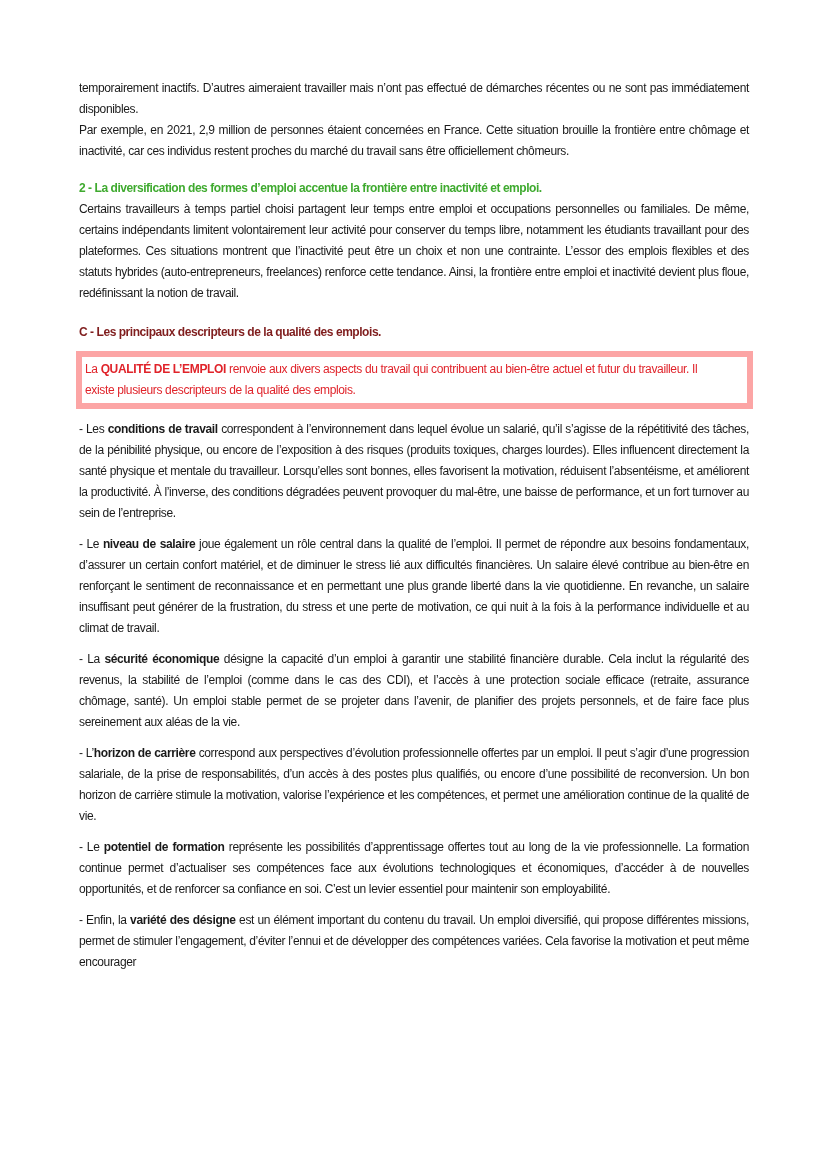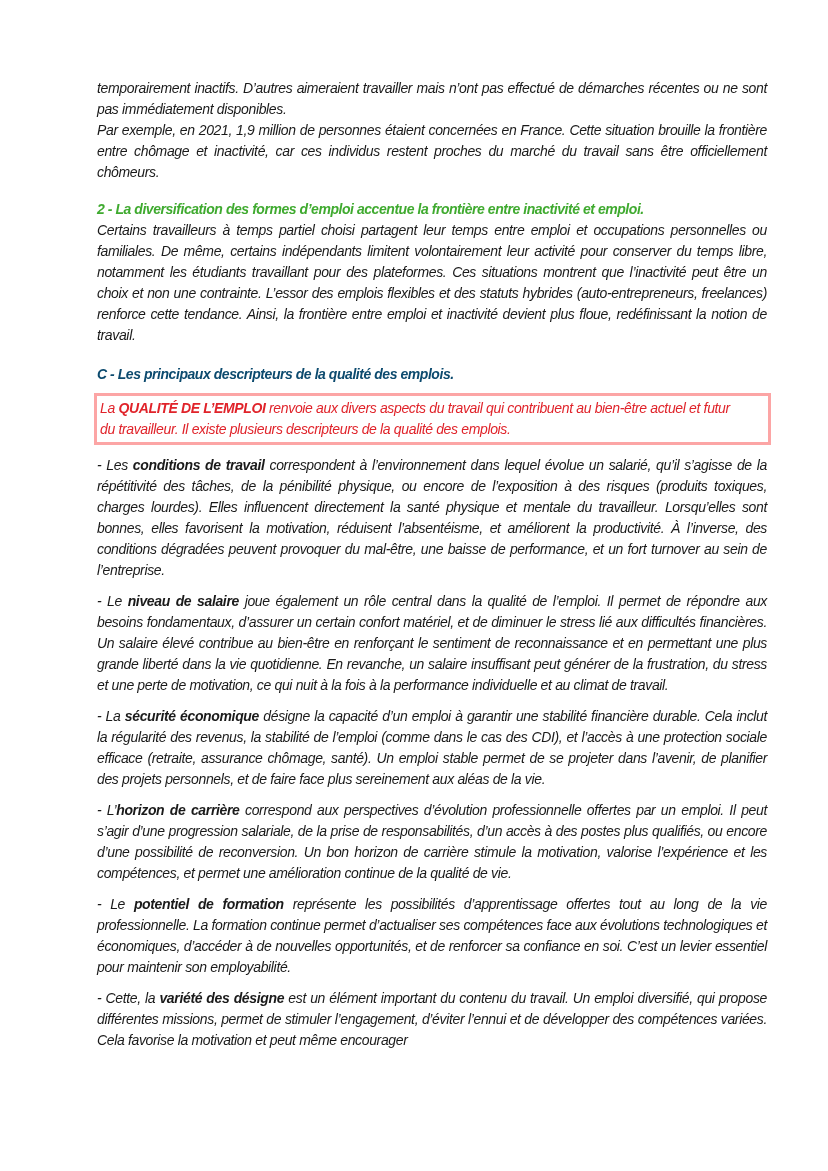--- a/index.html
+++ b/index.html
@@ -10,80 +10,79 @@
     body {
       width: 828px;
       height: 1171px;
       position: relative;
       overflow: hidden;
       font-family: "Liberation Sans", "DejaVu Sans", sans-serif;
       color: #1a1a1a;
     }
     .page {
       position: absolute;
-      left: 97px;
+      left: 79px;
       top: 78px;
       width: 670px;
-      font-size: 14px;
+      font-size: 12px;
       line-height: 21px;
       letter-spacing: -0.35px;
-      font-style: italic;
     }
     p {
       margin: 0;
       text-align: justify;
     }
     .heading-green {
       color: #3faa2f;
       font-weight: bold;
       margin-top: 16px;
       letter-spacing: -0.45px;
     }
     .heading-blue {
-      color: #0c4a6e;
+      color: #7f1d1d;
       font-weight: bold;
       margin-top: 18px;
       letter-spacing: -0.45px;
     }
     .def-box {
       margin-top: 8px;
       margin-left: -3px;
       margin-right: -4px;
-      border: 3px solid #fca5a5;
+      border: 6px solid #fca5a5;
       padding: 2px 20px 2px 3px;
       color: #e0232a;
       text-align: left;
     }
     .def-box p { text-align: left; }
     .def-box b { color: #e0232a; }
     .item { margin-top: 10px; }
     b { font-weight: bold; }
   </style>
 </head>
 <body>
 
 <div class="page">
 
   <p>temporairement inactifs. D’autres aimeraient travailler mais n’ont pas effectué de démarches récentes ou ne sont pas immédiatement disponibles.</p>
-  <p>Par exemple, en 2021, 1,9 million de personnes étaient concernées en France. Cette situation brouille la frontière entre chômage et inactivité, car ces individus restent proches du marché du travail sans être officiellement chômeurs.</p>
+  <p>Par exemple, en 2021, 2,9 million de personnes étaient concernées en France. Cette situation brouille la frontière entre chômage et inactivité, car ces individus restent proches du marché du travail sans être officiellement chômeurs.</p>
 
   <p class="heading-green">2 - La diversification des formes d’emploi accentue la frontière entre inactivité et emploi.</p>
   <p>Certains travailleurs à temps partiel choisi partagent leur temps entre emploi et occupations personnelles ou familiales. De même, certains indépendants limitent volontairement leur activité pour conserver du temps libre, notamment les étudiants travaillant pour des plateformes. Ces situations montrent que l’inactivité peut être un choix et non une contrainte. L’essor des emplois flexibles et des statuts hybrides (auto-entrepreneurs, freelances) renforce cette tendance. Ainsi, la frontière entre emploi et inactivité devient plus floue, redéfinissant la notion de travail.</p>
 
   <p class="heading-blue">C - Les principaux descripteurs de la qualité des emplois.</p>
 
   <div class="def-box">
     <p><span>La </span><b>QUALITÉ DE L’EMPLOI</b><span> renvoie aux divers aspects du travail qui contribuent au bien-être actuel et futur du travailleur. Il existe plusieurs descripteurs de la qualité des emplois.</span></p>
   </div>
 
   <p class="item"><span>- Les </span><b>conditions de travail</b><span> correspondent à l’environnement dans lequel évolue un salarié, qu’il s’agisse de la répétitivité des tâches, de la pénibilité physique, ou encore de l’exposition à des risques (produits toxiques, charges lourdes). Elles influencent directement la santé physique et mentale du travailleur. Lorsqu’elles sont bonnes, elles favorisent la motivation, réduisent l’absentéisme, et améliorent la productivité. À l’inverse, des conditions dégradées peuvent provoquer du mal-être, une baisse de performance, et un fort turnover au sein de l’entreprise.</span></p>
 
   <p class="item"><span>- Le </span><b>niveau de salaire</b><span> joue également un rôle central dans la qualité de l’emploi. Il permet de répondre aux besoins fondamentaux, d’assurer un certain confort matériel, et de diminuer le stress lié aux difficultés financières. Un salaire élevé contribue au bien-être en renforçant le sentiment de reconnaissance et en permettant une plus grande liberté dans la vie quotidienne. En revanche, un salaire insuffisant peut générer de la frustration, du stress et une perte de motivation, ce qui nuit à la fois à la performance individuelle et au climat de travail.</span></p>
 
   <p class="item"><span>- La </span><b>sécurité économique</b><span> désigne la capacité d’un emploi à garantir une stabilité financière durable. Cela inclut la régularité des revenus, la stabilité de l’emploi (comme dans le cas des CDI), et l’accès à une protection sociale efficace (retraite, assurance chômage, santé). Un emploi stable permet de se projeter dans l’avenir, de planifier des projets personnels, et de faire face plus sereinement aux aléas de la vie.</span></p>
 
   <p class="item"><span>- L’</span><b>horizon de carrière</b><span> correspond aux perspectives d’évolution professionnelle offertes par un emploi. Il peut s’agir d’une progression salariale, de la prise de responsabilités, d’un accès à des postes plus qualifiés, ou encore d’une possibilité de reconversion. Un bon horizon de carrière stimule la motivation, valorise l’expérience et les compétences, et permet une amélioration continue de la qualité de vie.</span></p>
 
   <p class="item"><span>- Le </span><b>potentiel de formation</b><span> représente les possibilités d’apprentissage offertes tout au long de la vie professionnelle. La formation continue permet d’actualiser ses compétences face aux évolutions technologiques et économiques, d’accéder à de nouvelles opportunités, et de renforcer sa confiance en soi. C’est un levier essentiel pour maintenir son employabilité.</span></p>
 
-  <p class="item"><span>- Cette, la </span><b>variété des désigne</b><span> est un élément important du contenu du travail. Un emploi diversifié, qui propose différentes missions, permet de stimuler l’engagement, d’éviter l’ennui et de développer des compétences variées. Cela favorise la motivation et peut même encourager</span></p>
+  <p class="item"><span>- Enfin, la </span><b>variété des désigne</b><span> est un élément important du contenu du travail. Un emploi diversifié, qui propose différentes missions, permet de stimuler l’engagement, d’éviter l’ennui et de développer des compétences variées. Cela favorise la motivation et peut même encourager</span></p>
 
 </div>
 
 </body></html>

